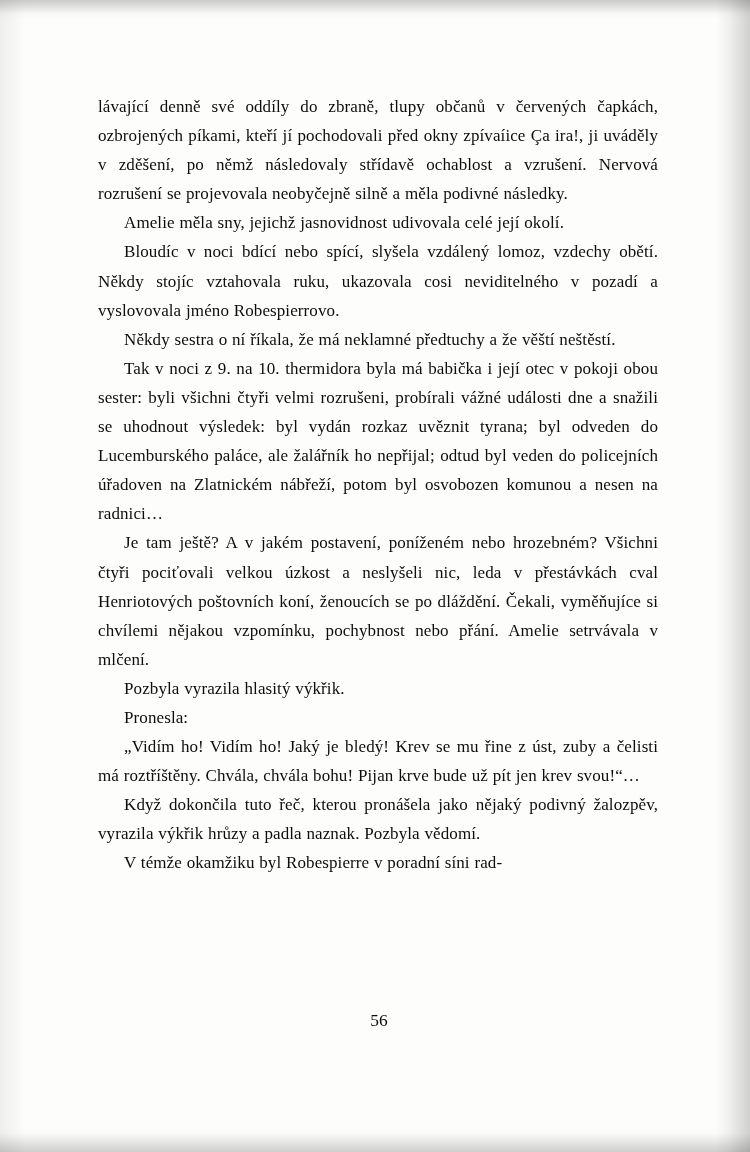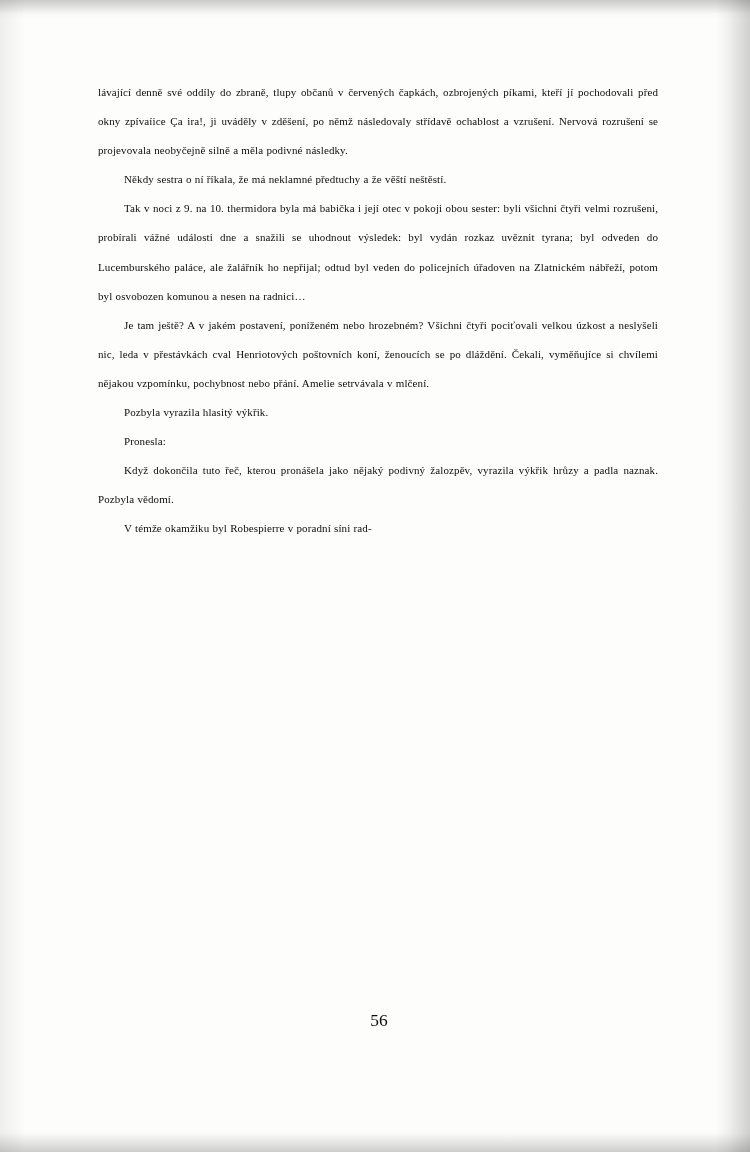--- a/index.html
+++ b/index.html
@@ -28,23 +28,23 @@
     background:
       linear-gradient(to right, rgba(0,0,0,0.06) 0px, rgba(0,0,0,0.0) 26px),
       linear-gradient(to left, rgba(0,0,0,0.05) 0px, rgba(0,0,0,0.0) 22px),
       linear-gradient(to bottom, rgba(0,0,0,0.05) 0px, rgba(0,0,0,0.0) 20px),
       linear-gradient(to top, rgba(0,0,0,0.05) 0px, rgba(0,0,0,0.0) 24px);
     pointer-events: none;
   }
   .text-block {
     position: absolute;
     left: 98px;
-    top: 78px;
+    top: 92px;
     width: 560px;
-    font-size: 11px;
+    font-size: 17px;
     line-height: 29.1px;
     text-align: justify;
     text-justify: inter-word;
     letter-spacing: 0.1px;
     word-spacing: 0.4px;
   }
   p {
     margin: 0;
   }
   p.indent {
@@ -88,24 +88,27 @@
 <body>
 
 <div class="page">
 
   <div class="edge-top"></div>
   <div class="gutter-smudge"></div>
   <div class="edge-bottom"></div>
 
   <div class="text-block">
     <p>lávající denně své oddíly do zbraně, tlupy občanů v červených čapkách, ozbrojených píkami, kteří jí pochodovali před okny zpívaíice Ça ira!, ji uváděly v zděšení, po němž následovaly střídavě ochablost a vzrušení. Nervová rozrušení se projevovala neobyčejně silně a měla podivné následky.</p>
+    <p class="indent">Amelie měla sny, jejichž jasnovidnost udivovala celé její okolí.</p>
+    <p class="indent">Bloudíc v noci bdící nebo spící, slyšela vzdálený lomoz, vzdechy obětí. Někdy stojíc vztahovala ruku, ukazovala cosi neviditelného v pozadí a vyslovovala jméno Robespierrovo.</p>
     <p class="indent">Někdy sestra o ní říkala, že má neklamné předtuchy a že věští neštěstí.</p>
     <p class="indent">Tak v noci z 9. na 10. thermidora byla má babička i její otec v pokoji obou sester: byli všichni čtyři velmi rozrušeni, probírali vážné události dne a snažili se uhodnout výsledek: byl vydán rozkaz uvěznit tyrana; byl odveden do Lucemburského paláce, ale žalářník ho nepřijal; odtud byl veden do policejních úřadoven na Zlatnickém nábřeží, potom byl osvobozen komunou a nesen na radnici…</p>
     <p class="indent">Je tam ještě? A v jakém postavení, poníženém nebo hrozebném? Všichni čtyři pociťovali velkou úzkost a neslyšeli nic, leda v přestávkách cval Henriotových poštovních koní, ženoucích se po dláždění. Čekali, vyměňujíce si chvílemi nějakou vzpomínku, pochybnost nebo přání. Amelie setrvávala v mlčení.</p>
     <p class="indent">Pozbyla vyrazila hlasitý výkřik.</p>
     <p class="indent">Pronesla:</p>
+    <p class="indent">„Vidím ho! Vidím ho! Jaký je bledý! Krev se mu řine z úst, zuby a čelisti má roztříštěny. Chvála, chvála bohu! Pijan krve bude už pít jen krev svou!“…</p>
     <p class="indent">Když dokončila tuto řeč, kterou pronášela jako nějaký podivný žalozpěv, vyrazila výkřik hrůzy a padla naznak. Pozbyla vědomí.</p>
     <p class="indent">V témže okamžiku byl Robespierre v poradní síni rad-</p>
   </div>
 
   <div class="folio">56</div>
 
 </div>
 
 </body></html>

